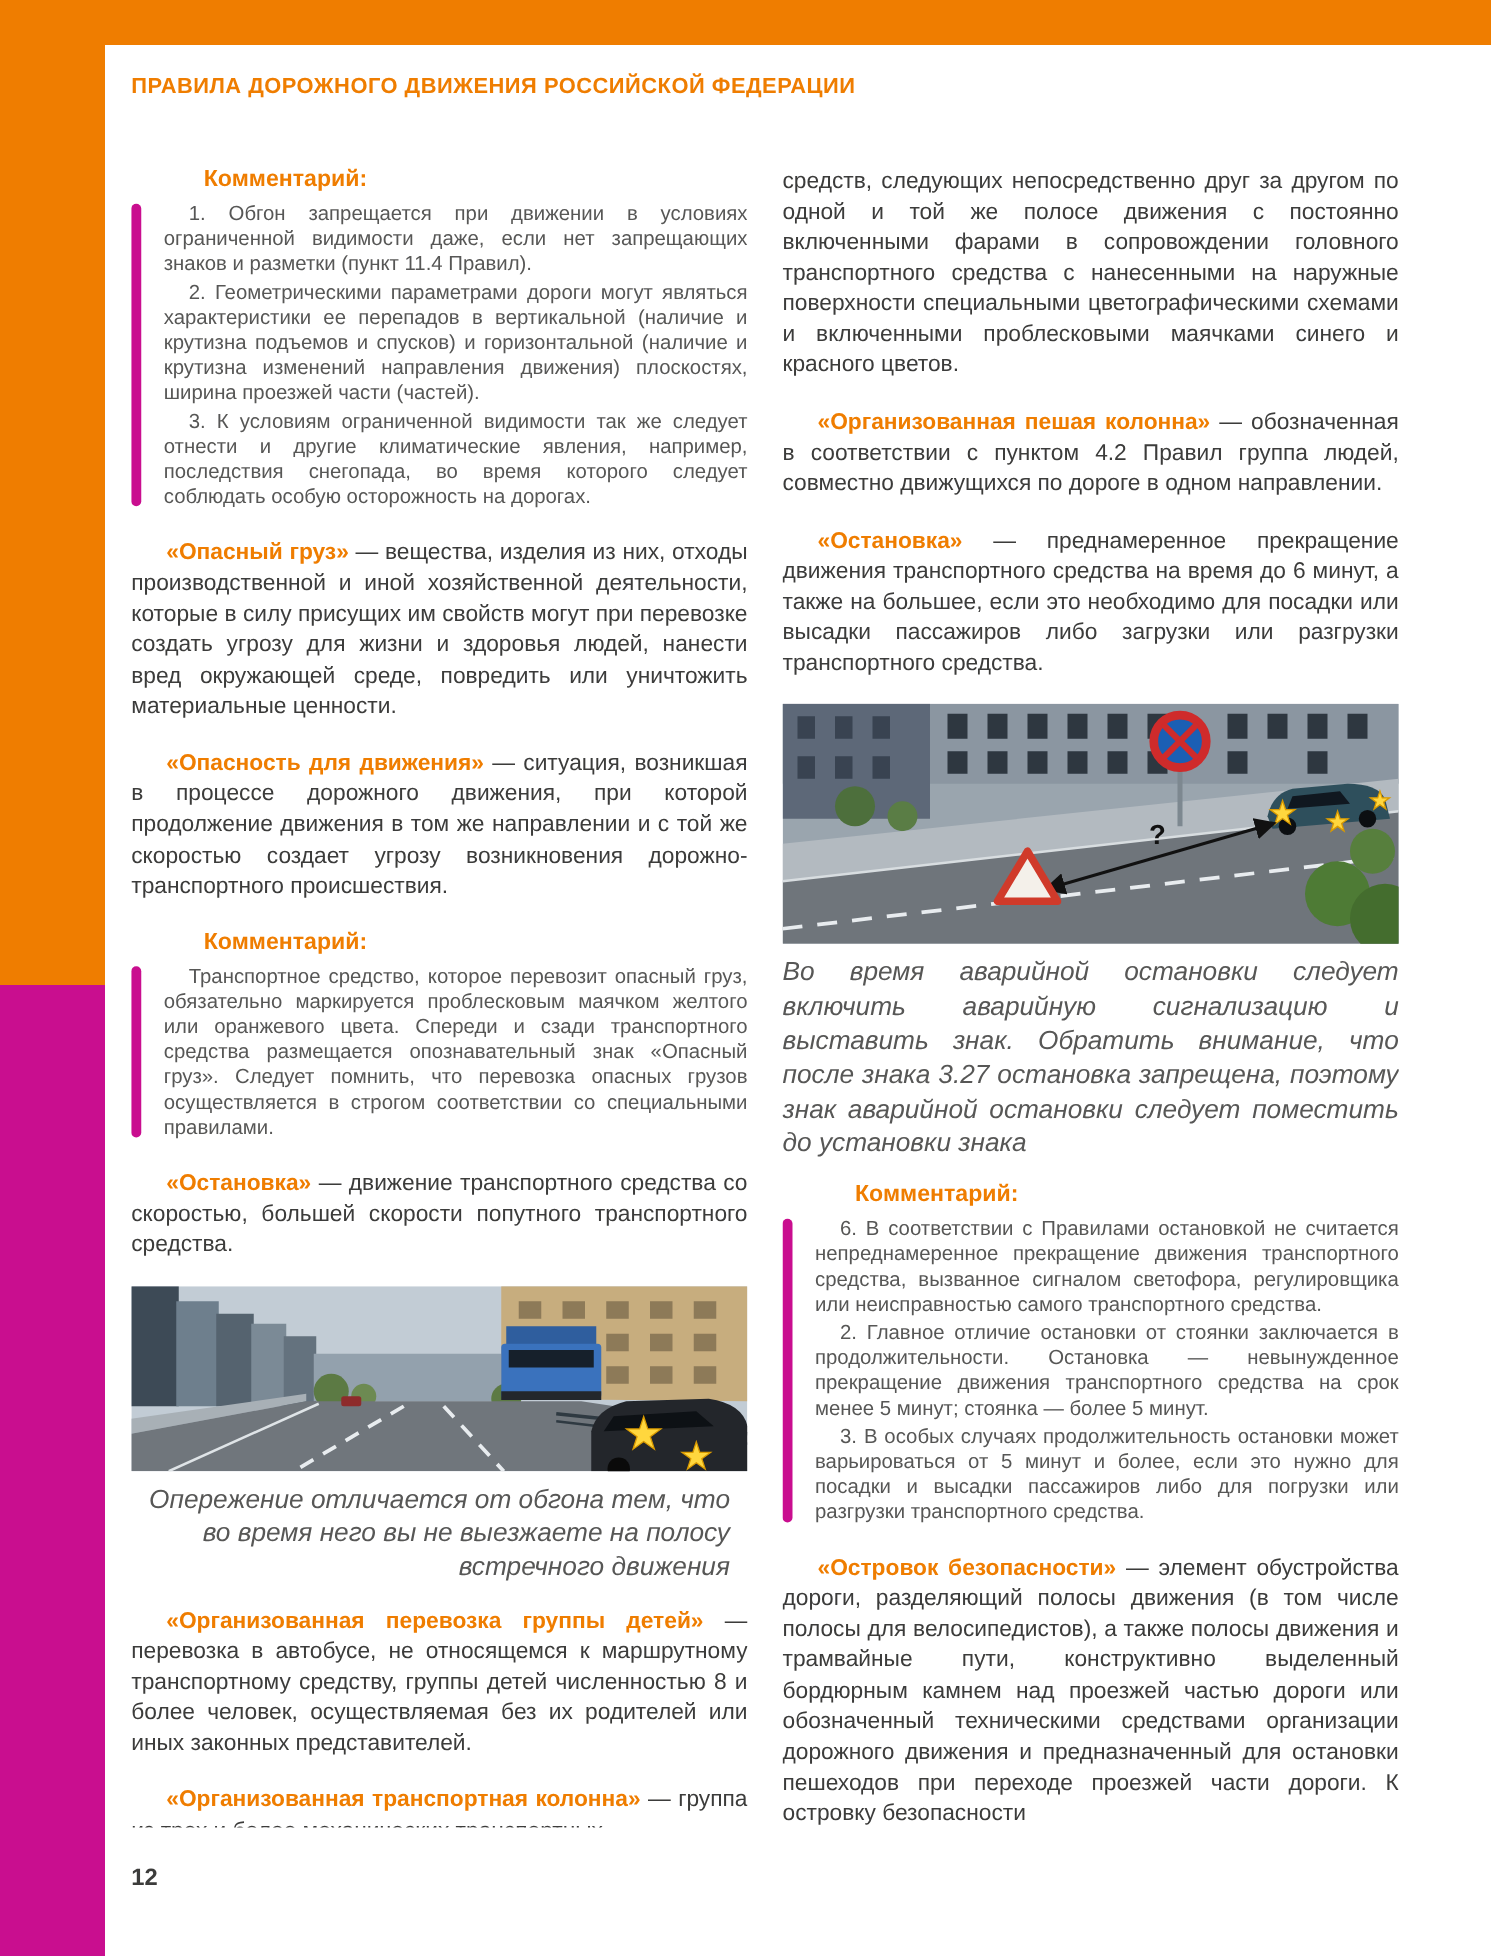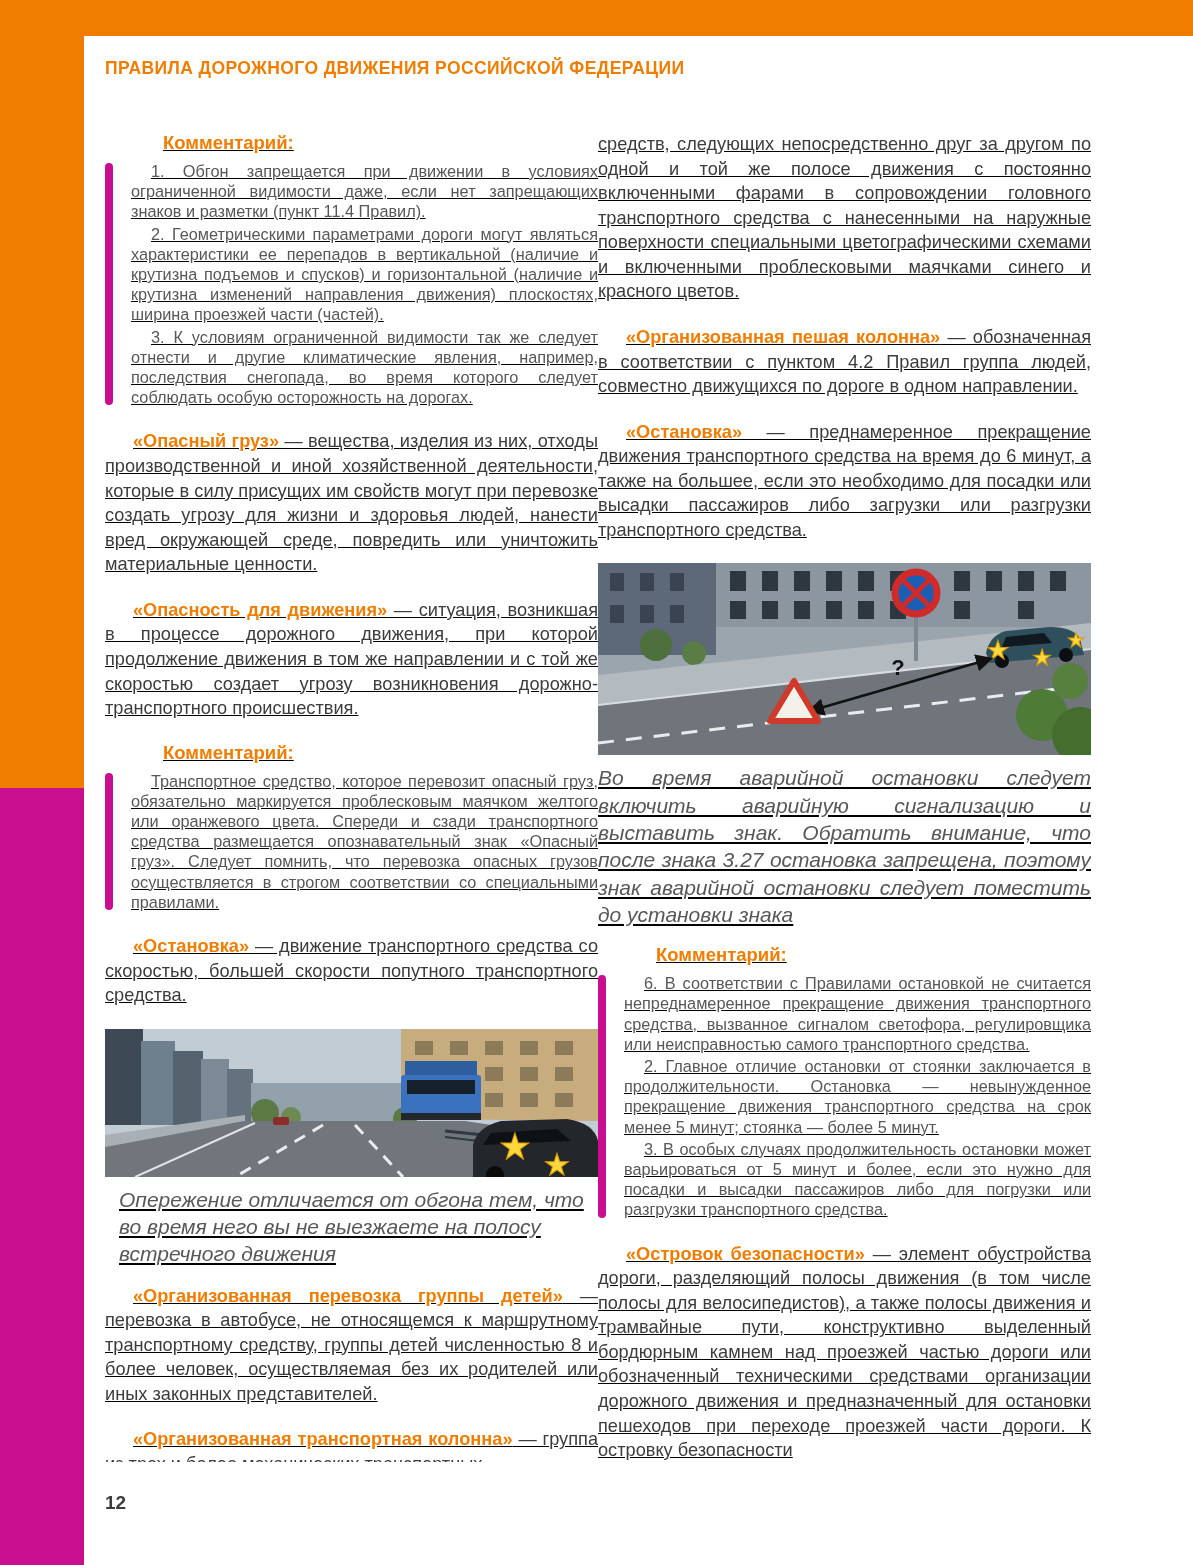--- a/index.html
+++ b/index.html
@@ -13,21 +13,21 @@
   .strip-orange { position:absolute; top:0; left:0; width:84px; height:788px; background:var(--orange); }
   .strip-magenta { position:absolute; top:788px; left:0; width:84px; height:777px; background:var(--magenta); }
 
   .header-title {
     position:absolute; top:58px; left:105px; right:73px;
     color:var(--orange); font-weight:bold; font-size:17.5px; letter-spacing:0.4px;
   }
 
   .content {
     position:absolute; top:132px; left:105px; width:1015px;
-    display:flex; text-decoration:underline;
+    display:flex; gap:28px;
   }
   .col { width:493px; height:1330px; overflow:hidden; }
 
   .body-p {
     font-size:18.2px; line-height:1.35; color:var(--text);
     text-align:justify; text-indent:28px; margin:0 0 21px 0;
     hyphens:auto; -webkit-hyphens:auto;
   }
   .no-indent { text-indent:0; }
   .term { color:var(--orange); font-weight:bold; }
@@ -47,21 +47,21 @@
     text-align:justify; text-indent:20px; margin:0 0 2px 0;
     hyphens:auto; -webkit-hyphens:auto;
   }
 
   figure { margin:2px 0 16px 0; }
   .illus { display:block; width:493px; height:auto; }
   .caption {
     font-style:italic; font-size:21px; color:var(--muted); line-height:1.3;
     margin-top:9px;
   }
-  .caption-center { text-align:left; padding:0 14px; }
+  .caption-center { text-align:right; padding:0 14px; }
   .caption-justify { text-align:justify; }
 
   .page-number {
     position:absolute; left:105px; top:1492px;
     font-size:19px; font-weight:bold; color:var(--text);text-align:center;
   }
 </style>
 </head>
 <body>
 

